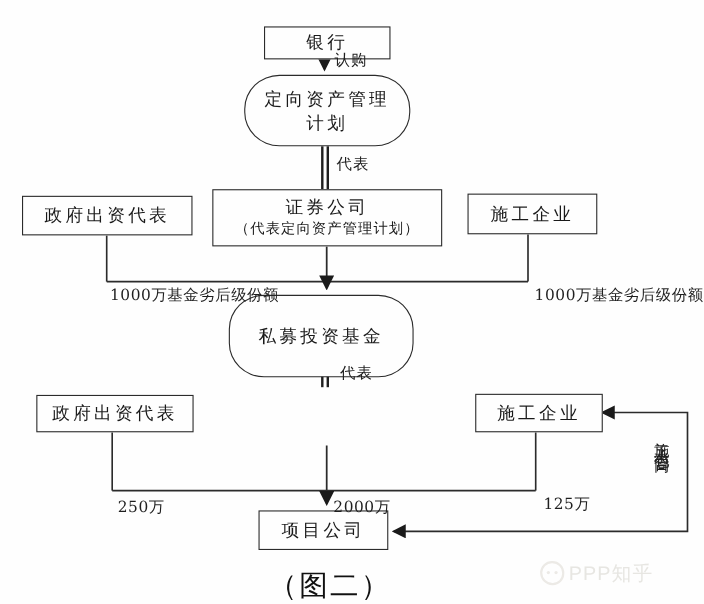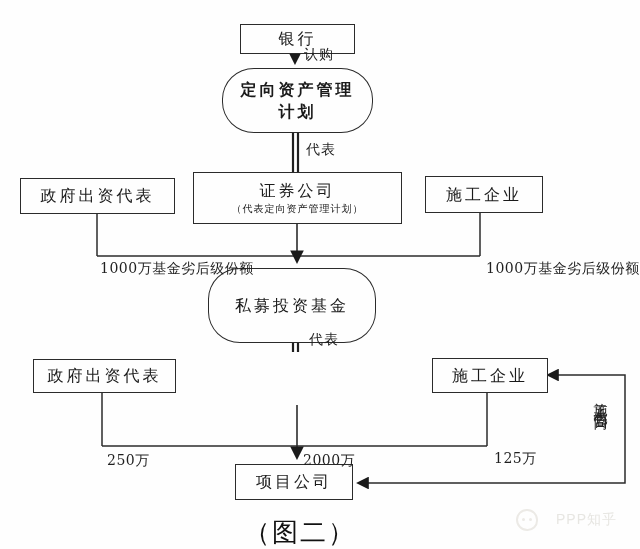--- a/index.html
+++ b/index.html
@@ -34,21 +34,21 @@
     text-align: center;
     box-sizing: border-box;
     font-size: 16px;
     letter-spacing: 3px;
     line-height: 1.35;
   }
   .node.stadium {
     border-radius: 32px / 31px;
   }
   .node .sub {
-    font-size: 10px;
+    font-size: 13px;
     letter-spacing: 1px;
   }
   .edge-label {
     position: absolute;
     font-size: 14px;
     letter-spacing: 1px;
     white-space: nowrap;
     color: #1f1f1f;
   }
   .edge-label.small {
@@ -67,28 +67,28 @@
     left: 230px;
     top: 515px;
     width: 140px;
     text-align: center;
     font-size: 26px;
     letter-spacing: 2px;
     color: #111;
   }
   .watermark {
     position: absolute;
-    left: 516px;
+    left: 491px;
     top: 509px;
     display: flex;
     align-items: center;
-    gap: 18px;
+    gap: 4px;
     color: #e7e6e2;
     font-family: "Liberation Sans", "DejaVu Sans", sans-serif;
-    font-size: 14px;
+    font-size: 18px;
     letter-spacing: 1px;
     user-select: none;
   }
   .wm-logo {
     position: relative;
     width: 22px;
     height: 22px;
     border: 2px solid #eceae6;
     border-radius: 50% 50% 48% 52%;
     box-sizing: border-box;
@@ -137,21 +137,21 @@
 
     <path d="M 297,405 V 458" fill="none" stroke="#2b2b2b" stroke-width="1.6" marker-end="url(#arr)"></path>
 
     <path d="M 548,375 H 625 V 483 H 358" fill="none" stroke="#2b2b2b" stroke-width="1.5" marker-start="url(#arr)" marker-end="url(#arr)"></path>
   </svg>
 
   <div class="node" style="left:240px; top:8px; width:115px; height:30px;margin-top:16px;">
     <span>银行</span>
   </div>
 
-  <div class="node stadium" style="left:222px; top:68px; width:151px; height:65px;font-weight:bold;">
+  <div class="node stadium" style="left:222px; top:68px; width:151px; height:65px;">
     <span>定向资产管理</span>
     <span>计划</span>
   </div>
 
   <div class="node" style="left:193px; top:172px; width:209px; height:52px;">
     <span>证券公司</span>
     <span class="sub">（代表定向资产管理计划）</span>
   </div>
 
   <div class="node" style="left:20px; top:178px; width:155px; height:36px;">

